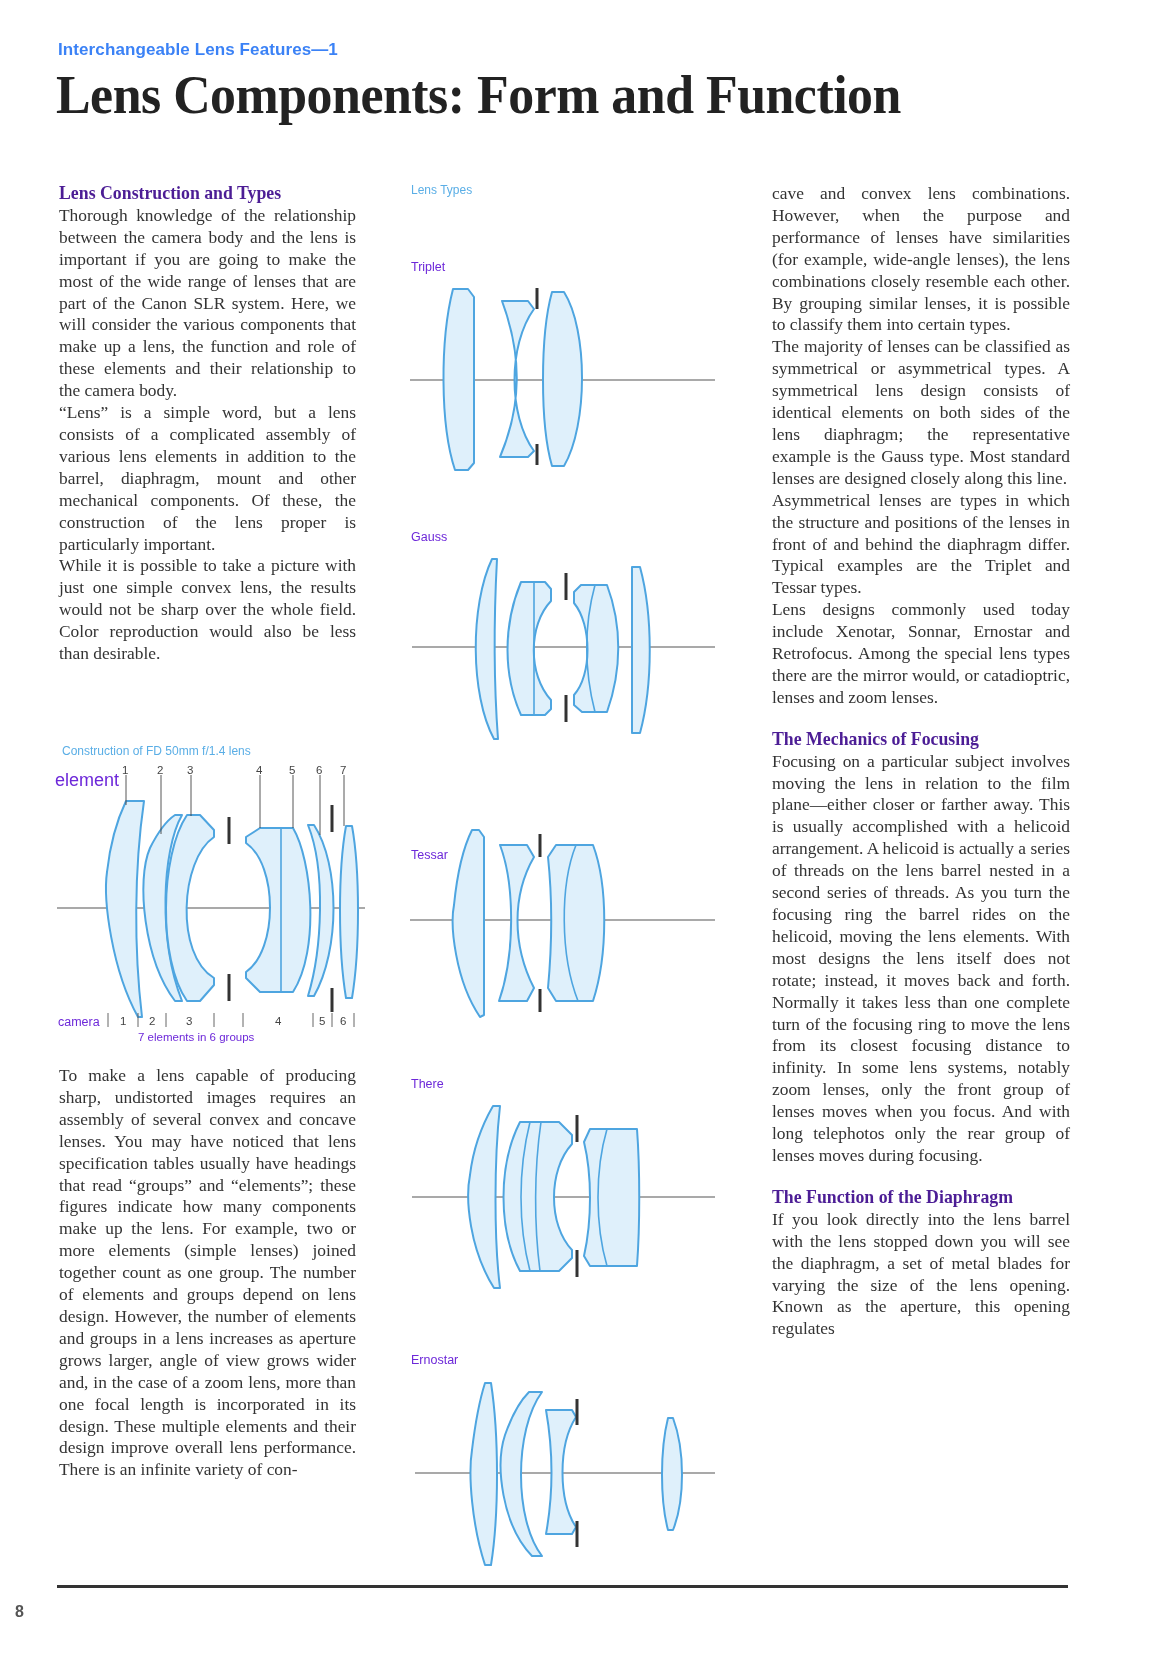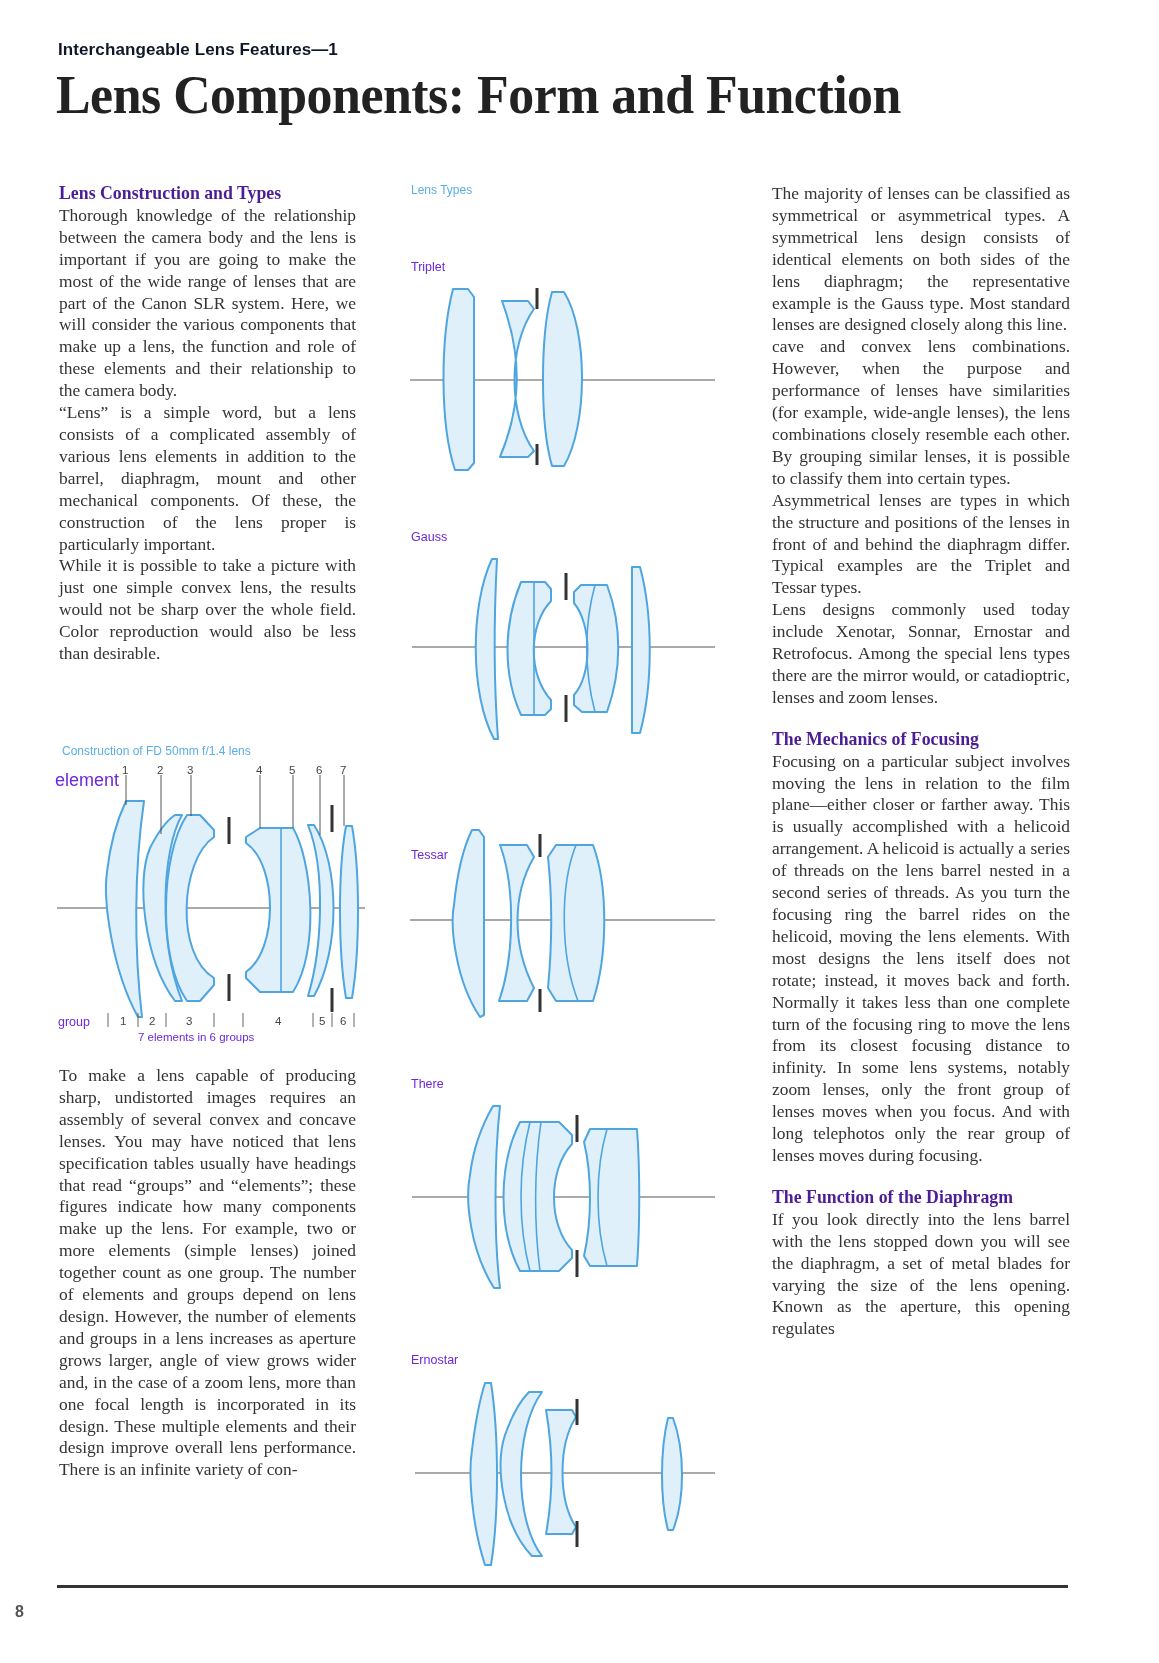--- a/index.html
+++ b/index.html
@@ -1,17 +1,17 @@
 <!DOCTYPE html>
 <html><head>
 <meta charset="utf-8">
 <style>
   html, body { margin: 0; padding: 0; background: #ffffff; }
   body { width: 1159px; height: 1663px; position: relative; overflow: hidden; color: #2a2a2a; }
-  .kicker { position: absolute; left: 58px; top: 40px; font-family: "Liberation Sans", sans-serif; font-weight: bold; font-size: 17px; color: #0f172a; letter-spacing: 0.1px; }
+  .kicker { position: absolute; left: 58px; top: 40px; font-family: "Liberation Sans", sans-serif; font-weight: bold; font-size: 17px; color: #3b82f6; letter-spacing: 0.1px; }
   .title { position: absolute; left: 56px; top: 64px; font-family: "Liberation Serif", serif; font-weight: bold; font-size: 54px; color: #222; letter-spacing: -0.5px; transform: scaleX(0.96); transform-origin: left top; white-space: nowrap; }
   .col { position: absolute; font-family: "Liberation Serif", serif; font-size: 17.4px; line-height: 21.9px; color: #333; text-align: justify; }
   .col p { margin: 0; }
   .col h3 { margin: 0; font-size: 17.8px; font-weight: bold; color: #4c1d95; font-family: "Liberation Serif", serif; }
   .col-left { left: 59px; top: 183px; width: 297px; }
   .col-left .p-b { position: absolute; top: 882px; left: 0; width: 297px; }
   .col-right { left: 772px; top: 183px; width: 298px; }
   .gap { height: 20px; }
   .blue-cap { position: absolute; font-family: "Liberation Sans", sans-serif; color: #5aaee6; font-size: 12px; }
   .diag-label { position: absolute; font-family: "Liberation Sans", sans-serif; color: #6d28d9; font-size: 12.5px; }
@@ -34,21 +34,21 @@
 <div class="col col-left">
   <h3>Lens Construction and Types</h3>
   <p>Thorough knowledge of the relationship between the camera body and the lens is important if you are going to make the most of the wide range of lenses that are part of the Canon SLR system. Here, we will consider the various components that make up a lens, the function and role of these elements and their relationship to the camera body.</p>
   <p>“Lens” is a simple word, but a lens consists of a complicated assembly of various lens elements in addition to the barrel, diaphragm, mount and other mechanical components. Of these, the construction of the lens proper is particularly important.</p>
   <p>While it is possible to take a picture with just one simple convex lens, the results would not be sharp over the whole field. Color reproduction would also be less than desirable.</p>
   <p class="p-b">To make a lens capable of producing sharp, undistorted images requires an assembly of several convex and concave lenses. You may have noticed that lens specification tables usually have headings that read “groups” and “elements”; these figures indicate how many components make up the lens. For example, two or more elements (simple lenses) joined together count as one group. The number of elements and groups depend on lens design. However, the number of elements and groups in a lens increases as aperture grows larger, angle of view grows wider and, in the case of a zoom lens, more than one focal length is incorporated in its design. These multiple elements and their design improve overall lens performance. There is an infinite variety of con-</p>
 </div>
 
 <div class="blue-cap" style="left:62px; top:744px;">Construction of FD 50mm f/1.4 lens</div>
 <div class="diag-label" style="left:55px; top:770px; font-size:18px;">element</div>
-<div class="diag-label" style="left:58px; top:1015px; font-size:12.5px;">group</div>
+<div class="diag-label" style="left:58px; top:1015px; font-size:12.5px;">camera</div>
 <div class="diag-label" style="left:138px; top:1031px; font-size:11.5px;">7 elements in 6 groups</div>
 
 <svg class="lens" style="left:50px; top:760px;" width="330" height="270">
   <g id="fd-nums"></g>
   <line class="axis" x1="7" y1="148" x2="315" y2="148"></line>
 
   <path class="glass" d="M76,41 L94,41 C84,110 84,190 92,257 L88,257 C62,210 53,140 57,112 C60,85 67,60 76,41 Z"></path>
 
   <path class="glass" d="M125,55 L132,55 C112,90 108,180 132,241 L125,241 C94,200 86,120 100,88 C108,72 116,61 125,55 Z"></path>
 
@@ -154,22 +154,22 @@
   <line class="axis" x1="5" y1="98" x2="305" y2="98"></line>
   <path class="glass" d="M75,8 L81,8 C89,60 89,140 81,190 L75,190 C62,150 58,100 62,75 C65,50 68,30 75,8 Z"></path>
   <path class="glass" d="M119,17 L132,17 C104,55 104,145 132,181 L122,181 C92,150 85,90 95,60 C102,40 110,26 119,17 Z"></path>
   <path class="glass" d="M136,35 L162,35 L166,42 C148,70 148,125 166,152 L162,159 L136,159 C143,120 143,75 136,35 Z"></path>
   <path class="glass" d="M258,43 L263,43 C275,75 275,125 263,155 L258,155 C250,125 250,75 258,43 Z"></path>
   <line class="stop" x1="167" y1="24" x2="167" y2="50"></line>
   <line class="stop" x1="167" y1="146" x2="167" y2="172"></line>
 </svg>
 
 <div class="col col-right">
+  <p>cave and convex lens combinations. However, when the purpose and performance of lenses have similarities (for example, wide-angle lenses), the lens combinations closely resemble each other. By grouping similar lenses, it is possible to classify them into certain types.</p>
   <p>The majority of lenses can be classified as symmetrical or asymmetrical types. A symmetrical lens design consists of identical elements on both sides of the lens diaphragm; the representative example is the Gauss type. Most standard lenses are designed closely along this line.</p>
-  <p>cave and convex lens combinations. However, when the purpose and performance of lenses have similarities (for example, wide-angle lenses), the lens combinations closely resemble each other. By grouping similar lenses, it is possible to classify them into certain types.</p>
   <p>Asymmetrical lenses are types in which the structure and positions of the lenses in front of and behind the diaphragm differ. Typical examples are the Triplet and Tessar types.</p>
   <p>Lens designs commonly used today include Xenotar, Sonnar, Ernostar and Retrofocus. Among the special lens types there are the mirror would, or catadioptric, lenses and zoom lenses.</p>
   <div class="gap"></div>
   <h3>The Mechanics of Focusing</h3>
   <p>Focusing on a particular subject involves moving the lens in relation to the film plane—either closer or farther away. This is usually accomplished with a helicoid arrangement. A helicoid is actually a series of threads on the lens barrel nested in a second series of threads. As you turn the focusing ring the barrel rides on the helicoid, moving the lens elements. With most designs the lens itself does not rotate; instead, it moves back and forth. Normally it takes less than one complete turn of the focusing ring to move the lens from its closest focusing distance to infinity. In some lens systems, notably zoom lenses, only the front group of lenses moves when you focus. And with long telephotos only the rear group of lenses moves during focusing.</p>
   <div class="gap"></div>
   <h3>The Function of the Diaphragm</h3>
   <p>If you look directly into the lens barrel with the lens stopped down you will see the diaphragm, a set of metal blades for varying the size of the lens opening. Known as the aperture, this opening regulates</p>
 </div>
 

